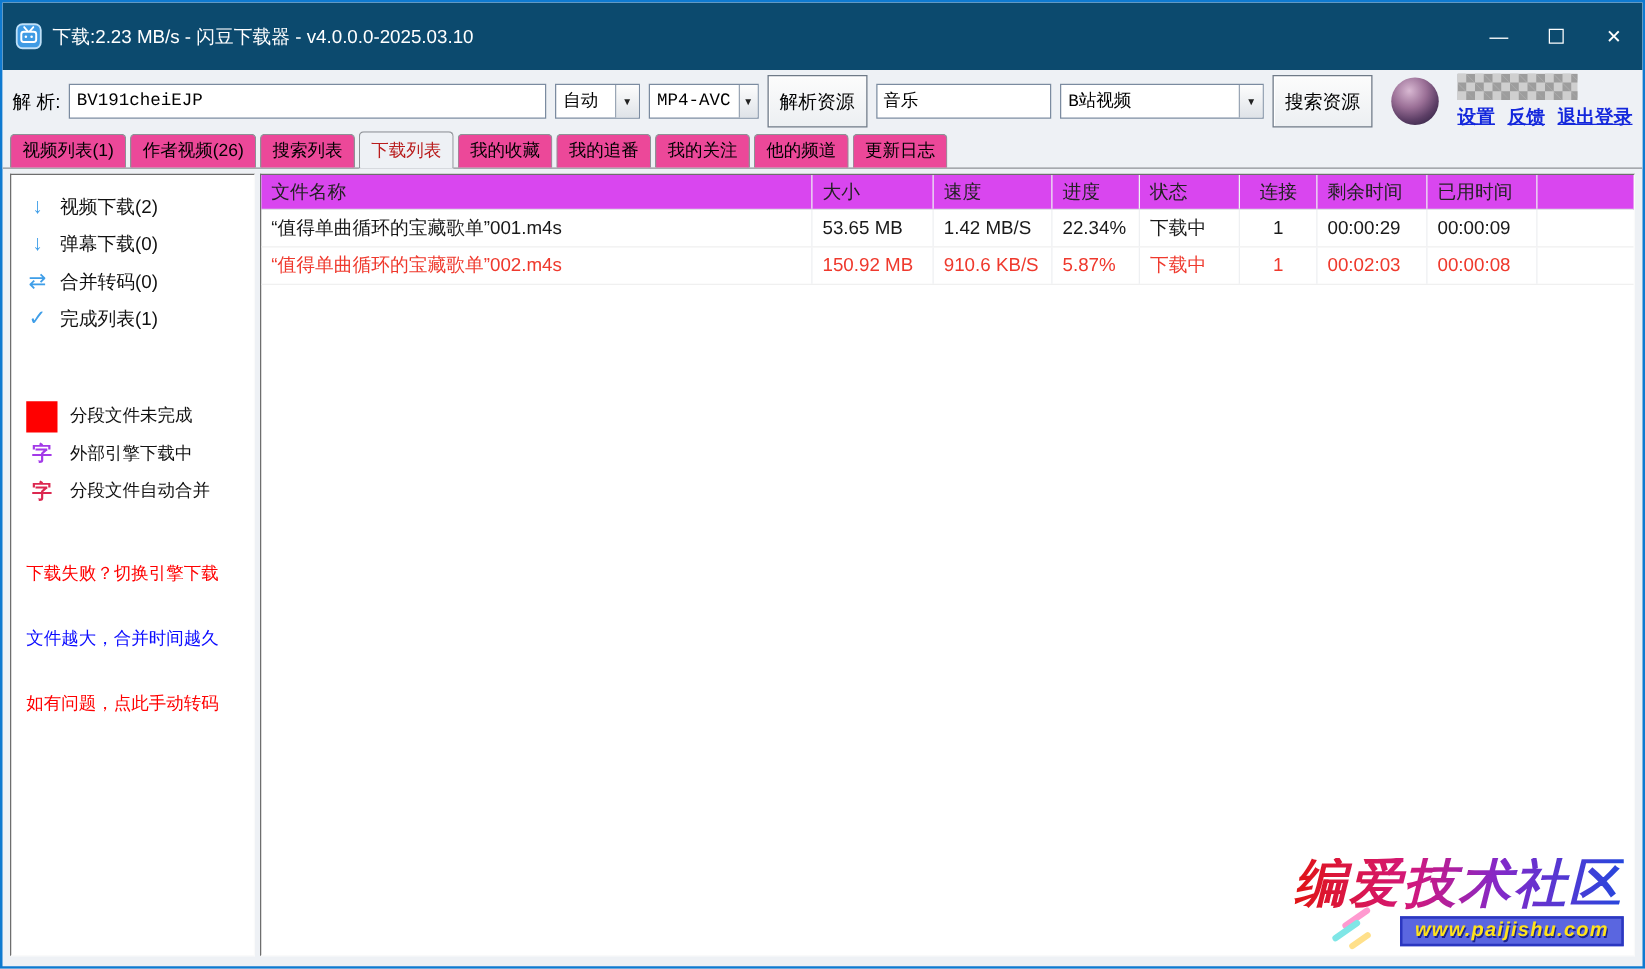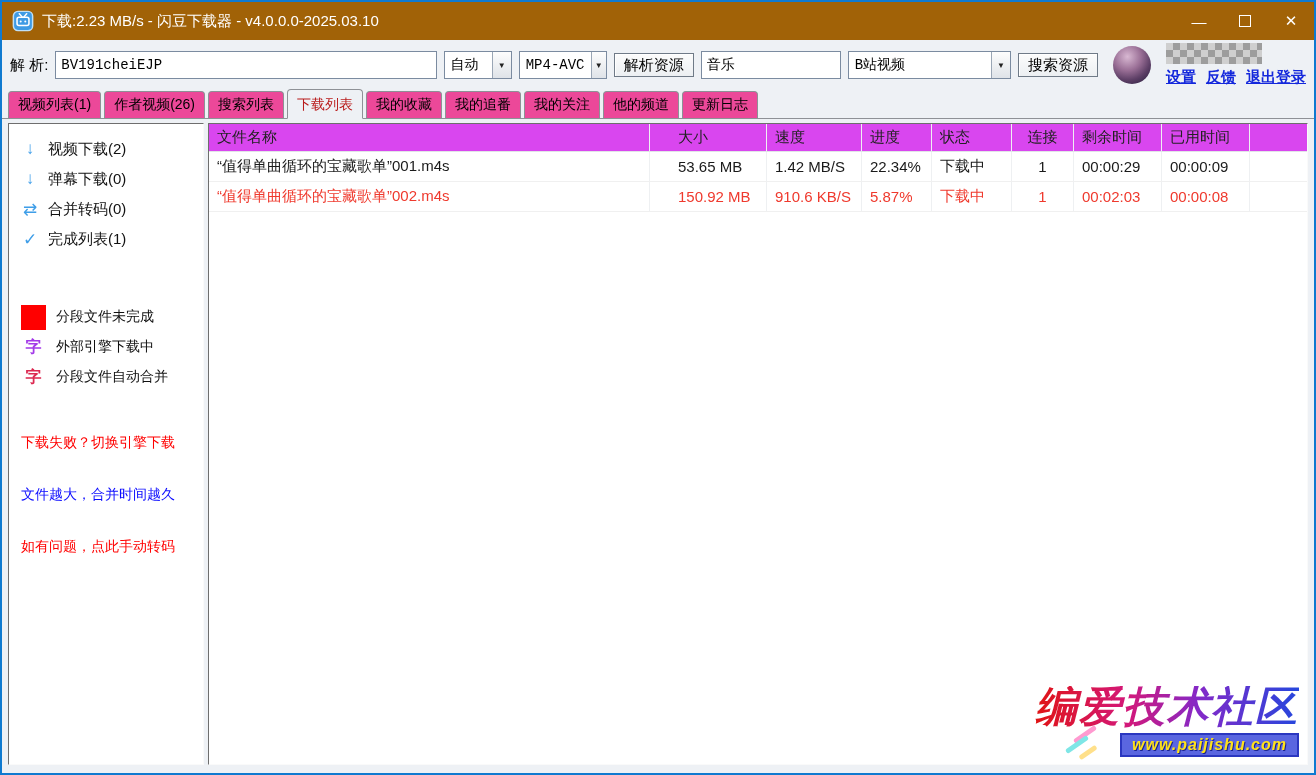--- a/index.html
+++ b/index.html
@@ -9,21 +9,21 @@
   .window {
     width: 1316px; height: 775px;
     border: 2px solid #0f7ad0;
     background: #eef1f5;
     display: flex; flex-direction: column;
     overflow: hidden;
   }
 
   
   .titlebar {
-    height: 38px; background: #a16207; color: #fff;
+    height: 54px; background: #0c4a6e; color: #fff;
     display: flex; align-items: center; flex-shrink: 0;
   }
   .titlebar .app-icon { width: 22px; height: 22px; margin: 0 8px 0 10px; flex-shrink: 0; }
   .titlebar .title-text { font-size: 15px; white-space: nowrap; }
   .titlebar .spacer { flex: 1; }
   .win-btn {
     width: 46px; height: 38px; display: flex; align-items: center; justify-content: center;
     color: #fff; font-size: 15px; cursor: default;
   }
   .win-btn.max span { display:block; width: 12px; height: 12px; border: 1px solid #fff; }
@@ -48,21 +48,21 @@
   .combo .combo-value { display: flex; align-items: center; padding: 0 6px; flex: 1; white-space: nowrap; font-family: "Liberation Mono", "DejaVu Sans Mono", monospace; }
   .combo .combo-arrow {
     width: 19px; background: linear-gradient(#fdfdfd, #dfe3e8);
     border-left: 1px solid #9aa6b5; display: flex; align-items: center; justify-content: center;
     font-size: 8px; color: #222;
   }
   .combo.mode { width: 70px; }
   .combo.format { width: 88px; }
   .combo.source { width: 168px; }
   .tb-btn {
-    height: 24px; padding: 0 9px; font-size: 15px; white-space: nowrap;
+    height: 42px; padding: 0 9px; font-size: 15px; white-space: nowrap;
     background: linear-gradient(#fcfcfc, #eceff2);
     border: 1px solid #6f7a87; box-shadow: inset 1px 1px 0 #fff;
     color: #000; cursor: default;
   }
   .avatar {
     width: 38px; height: 38px; border-radius: 50%; margin-left: 8px; flex-shrink: 0;
     background: radial-gradient(circle at 38% 28%, #d8b8d2, #9a6f96 38%, #5d3f66 65%, #2c2140 92%);
   }
   .user-block { display: flex; flex-direction: column; justify-content: space-between; height: 44px; margin-left: 8px; }
   .censor {
@@ -127,21 +127,21 @@
 
   
   .table-panel { flex: 1; position: relative; overflow: hidden; display: flex; flex-direction: column; }
   .t-header { display: flex; height: 28px; background: #d946ef; border-bottom: 1px solid #e2e4e8; flex-shrink: 0; text-align: center; }
   .t-header .cell { font-size: 15px; color: #222; }
   .cell {
     display: flex; align-items: center; padding: 0 8px;
     border-right: 1px solid #eef0f2; white-space: nowrap; overflow: hidden;
   }
   .c-name { width: 441px; }
-  .c-size { width: 97px; margin-left: 20px; }
+  .c-size { width: 97px; }
   .c-speed { width: 95px; }
   .c-prog { width: 70px; }
   .c-status { width: 80px; }
   .c-conn { width: 62px; justify-content: center; }
   .c-rem { width: 88px; }
   .c-ela { width: 88px; }
   .c-fill { flex: 1; border-right: none; }
   .t-row { display: flex; height: 30px; border-bottom: 1px solid #f0f0f0; font-size: 15px; color: #1a1a1a; cursor: default; }
   .t-row.hl { color: #ef392d; }
 

